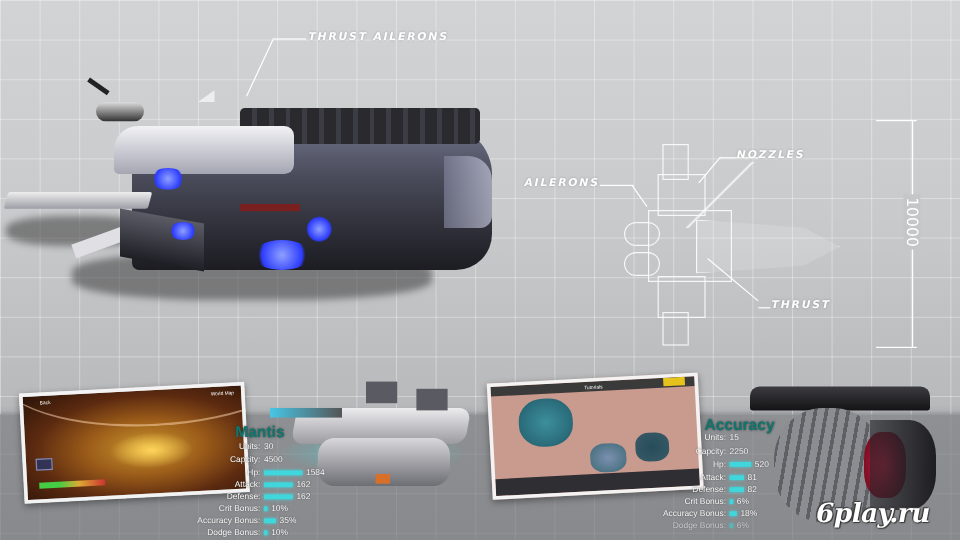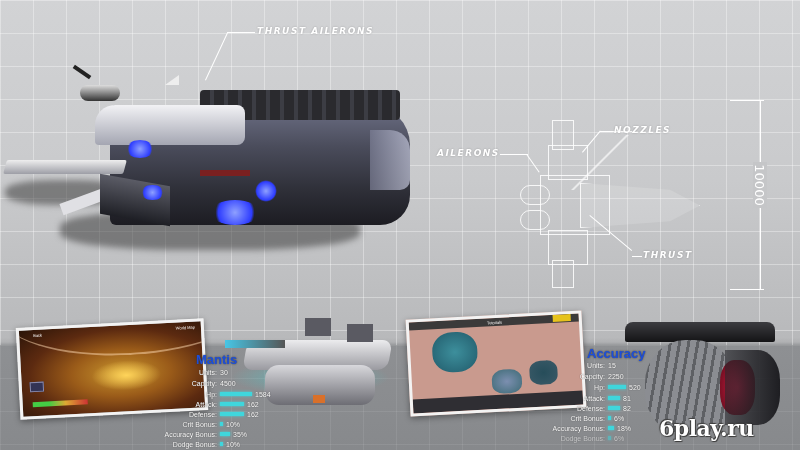--- a/index.html
+++ b/index.html
@@ -86,37 +86,38 @@
     background: radial-gradient(ellipse at 55% 55%, #c9962e 0%, #9a5b19 35%, #5c2a10 65%, #2a1408 100%);
   }
   .shot-tower {
     left: 408px; top: 315px; width: 176px; height: 97px; transform: rotate(-3deg);
     background: #c99a8e;
   }
   .mini-text { position: absolute; font-size: 4px; color: #fff; }
 
   
   .stats { position: absolute; font-family: "Liberation Sans", sans-serif; }
-  .stats .name { position: absolute; color: #1d4ed8; font-size: 13px; font-weight: bold; text-shadow: 0 0 2px #333; }
+  .stats .name { position: absolute; color: #0f766e; font-size: 13px; font-weight: bold; text-shadow: 0 0 2px #333; }
   .stat-row {
     position: absolute; height: 10px; display: flex; align-items: center; font-size: 7px; color: #fff;
   }
   .stat-row .lbl { text-align: right; padding-right: 3px; text-shadow: 0 0 1px #333; }
   .stat-row .bar { height: 4px; background: #3fd6dc; box-shadow: 0 0 3px #3fd6dc; margin-right: 3px; }
   .stat-row .val { text-shadow: 0 0 1px #333; }
 
   
   .tank { position: absolute; left: 225px; top: 300px; width: 170px; height: 115px; }
   .mech { position: absolute; left: 615px; top: 310px; width: 170px; height: 125px; }
 
   .watermark {
-    position: absolute; left: 659px; top: 415px; font-family: "DejaVu Serif", serif;
+    position: absolute; left: 680px; top: 415px; font-family: "DejaVu Serif", serif;
     font-weight: bold; font-size: 22px; color: #fff;
     text-shadow: 0 0 2px #000, 1px 1px 0 #555, -1px -1px 0 #555;
     letter-spacing: -0.5px;
+    font-style: italic;
   }
 </style>
 </head>
 <body>
 
 <div class="grid"></div>
 <div class="floor"></div>
 
 <div class="ship">
   <div class="shadow" style="left:60px;top:150px;width:300px;height:40px;border-radius:40%;"></div>

